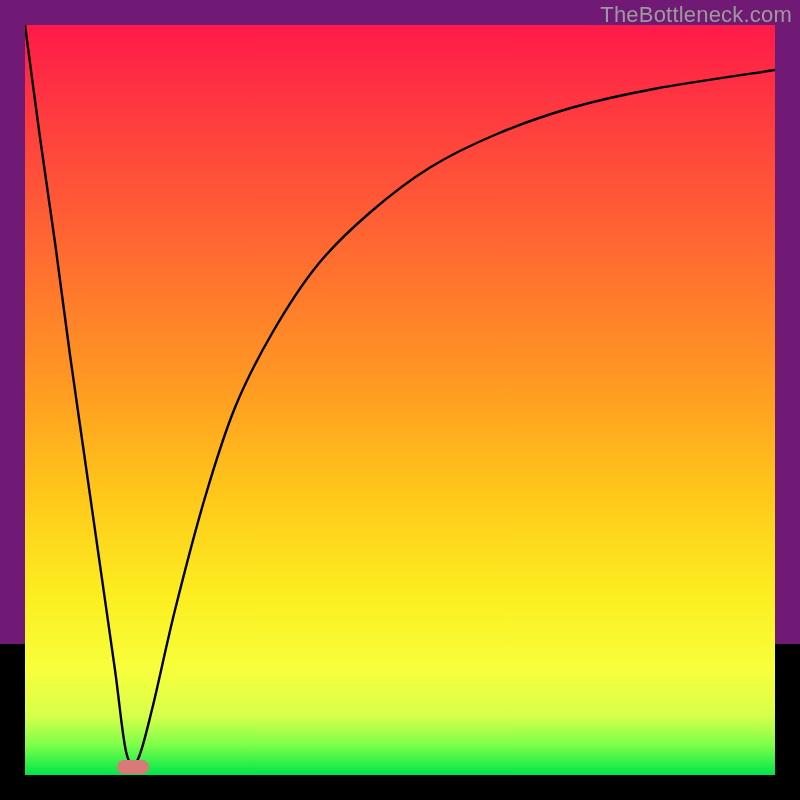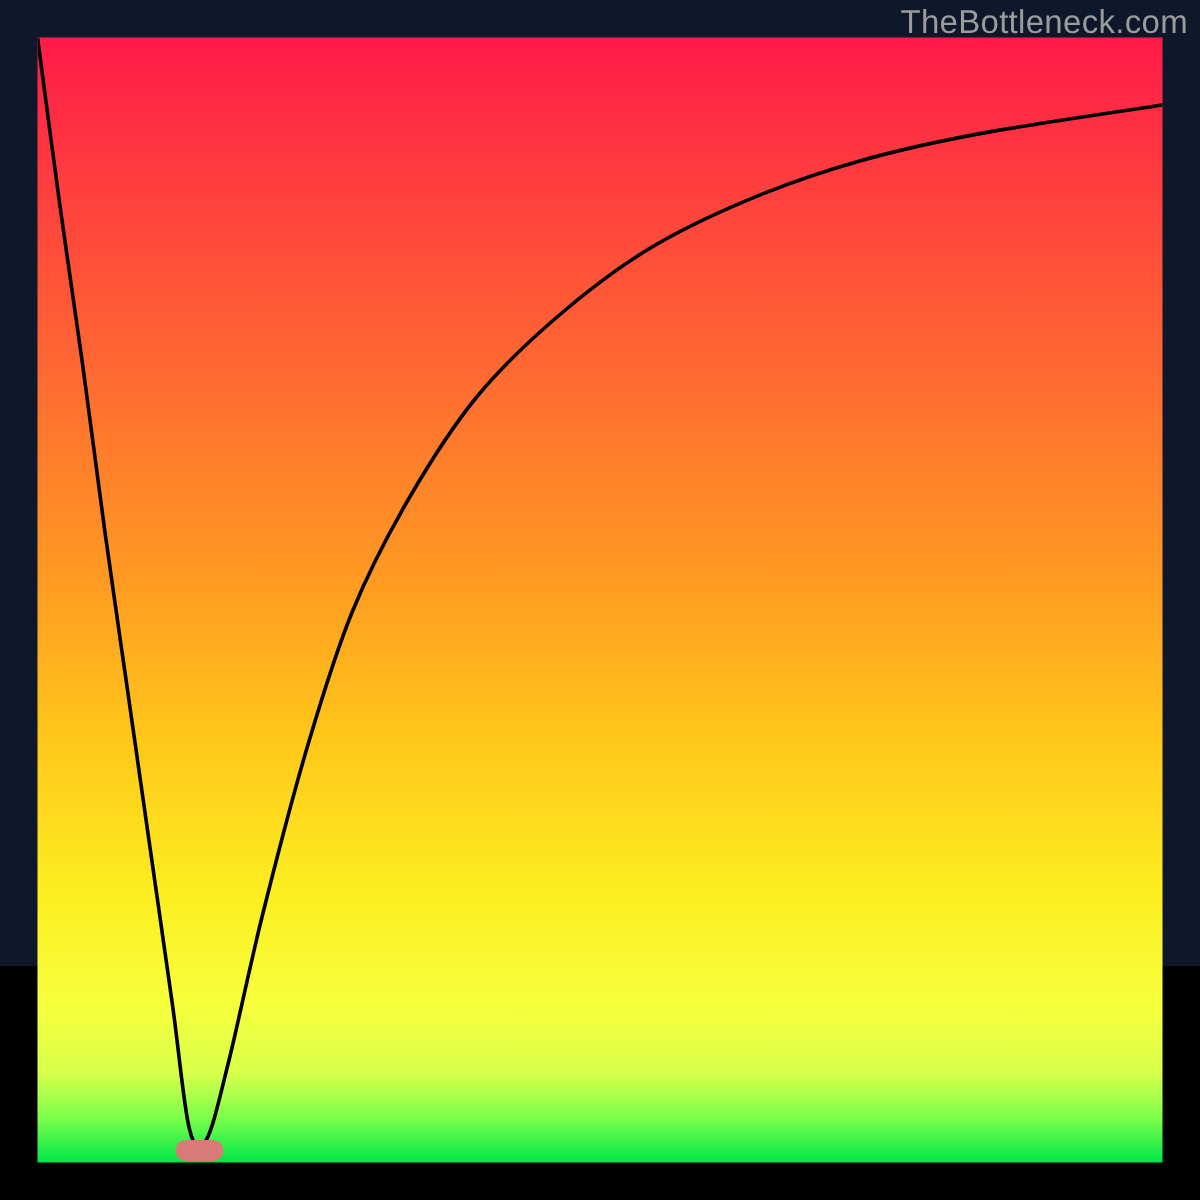--- a/index.html
+++ b/index.html
@@ -8,21 +8,21 @@
     width: 800px;
     height: 800px;
     background: #000;
     overflow: hidden;
     font-family: Arial, Helvetica, sans-serif;
   }
   .frame {
     position: relative;
     width: 800px;
     height: 644px;
-    background: #0f172a;
+    background: #701a75;
   }
   .plot-area {
     position: absolute;
     left: 25px;
     top: 25px;
     width: 750px;
     height: 750px;
     background: linear-gradient(
       to bottom,
       #ff1a49 0%,

